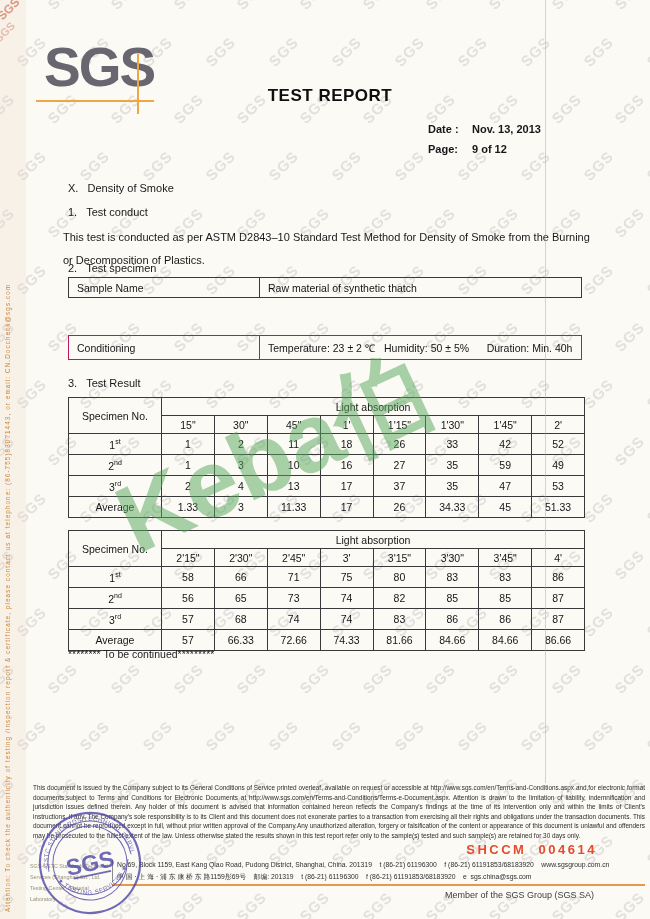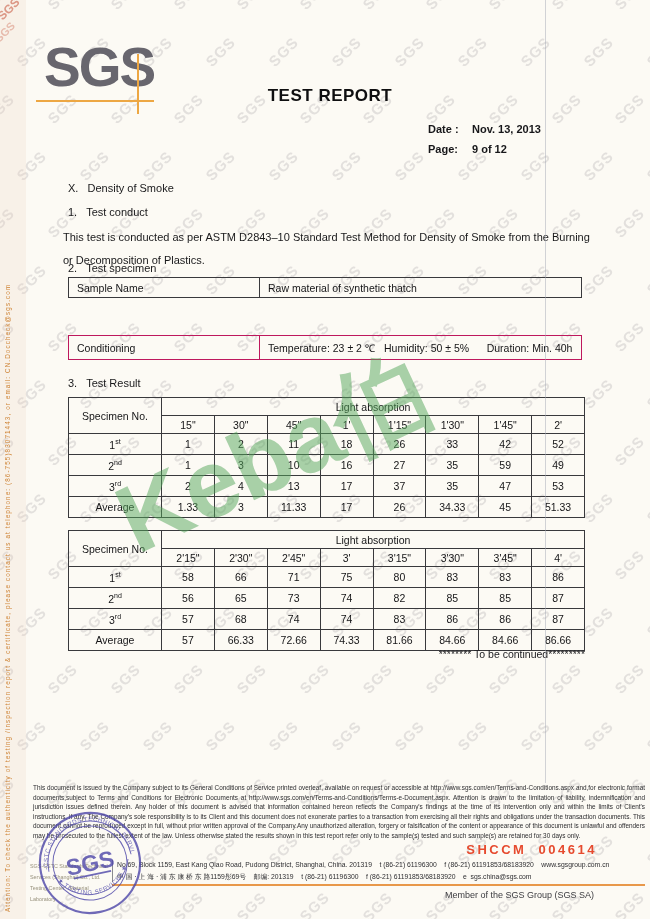--- a/index.html
+++ b/index.html
@@ -48,21 +48,21 @@
   .pre{white-space:pre;}
   
   .result{position:absolute;left:68px;width:517px;font-size:10.5px;text-align:center;color:#151517;}
   .result th,.result td{border:1px solid #39393c;padding:0;font-weight:normal;}
   .result th{height:17px;}
   .result td{height:20px;}
   .result .corner{width:92px;}
   sup{font-size:7px;}
   .tblA{top:397px;}
   .tblB{top:530px;}
-  .continued{position:absolute;left:68px;top:648px;width:517px;text-align:right;
+  .continued{position:absolute;left:68px;top:648px;width:517px;text-align:left;
       font-size:10.5px;color:#212124;}
   
   .green-wm{position:absolute;left:145px;top:468px;height:104px;line-height:104px;
       font-size:96px;font-weight:800;color:rgba(84,166,90,.5);
       transform:rotate(-25deg);transform-origin:0 100%;z-index:3;pointer-events:none;}
   
   .legal{position:absolute;left:33px;top:783px;width:612px;font-size:6.4px;
       line-height:9.6px;color:#2c2c2f;text-align:justify;}
   .serial{position:absolute;right:53px;top:842px;font-size:13px;font-weight:700;
       color:#e64a2e;letter-spacing:2.5px;white-space:pre;}

